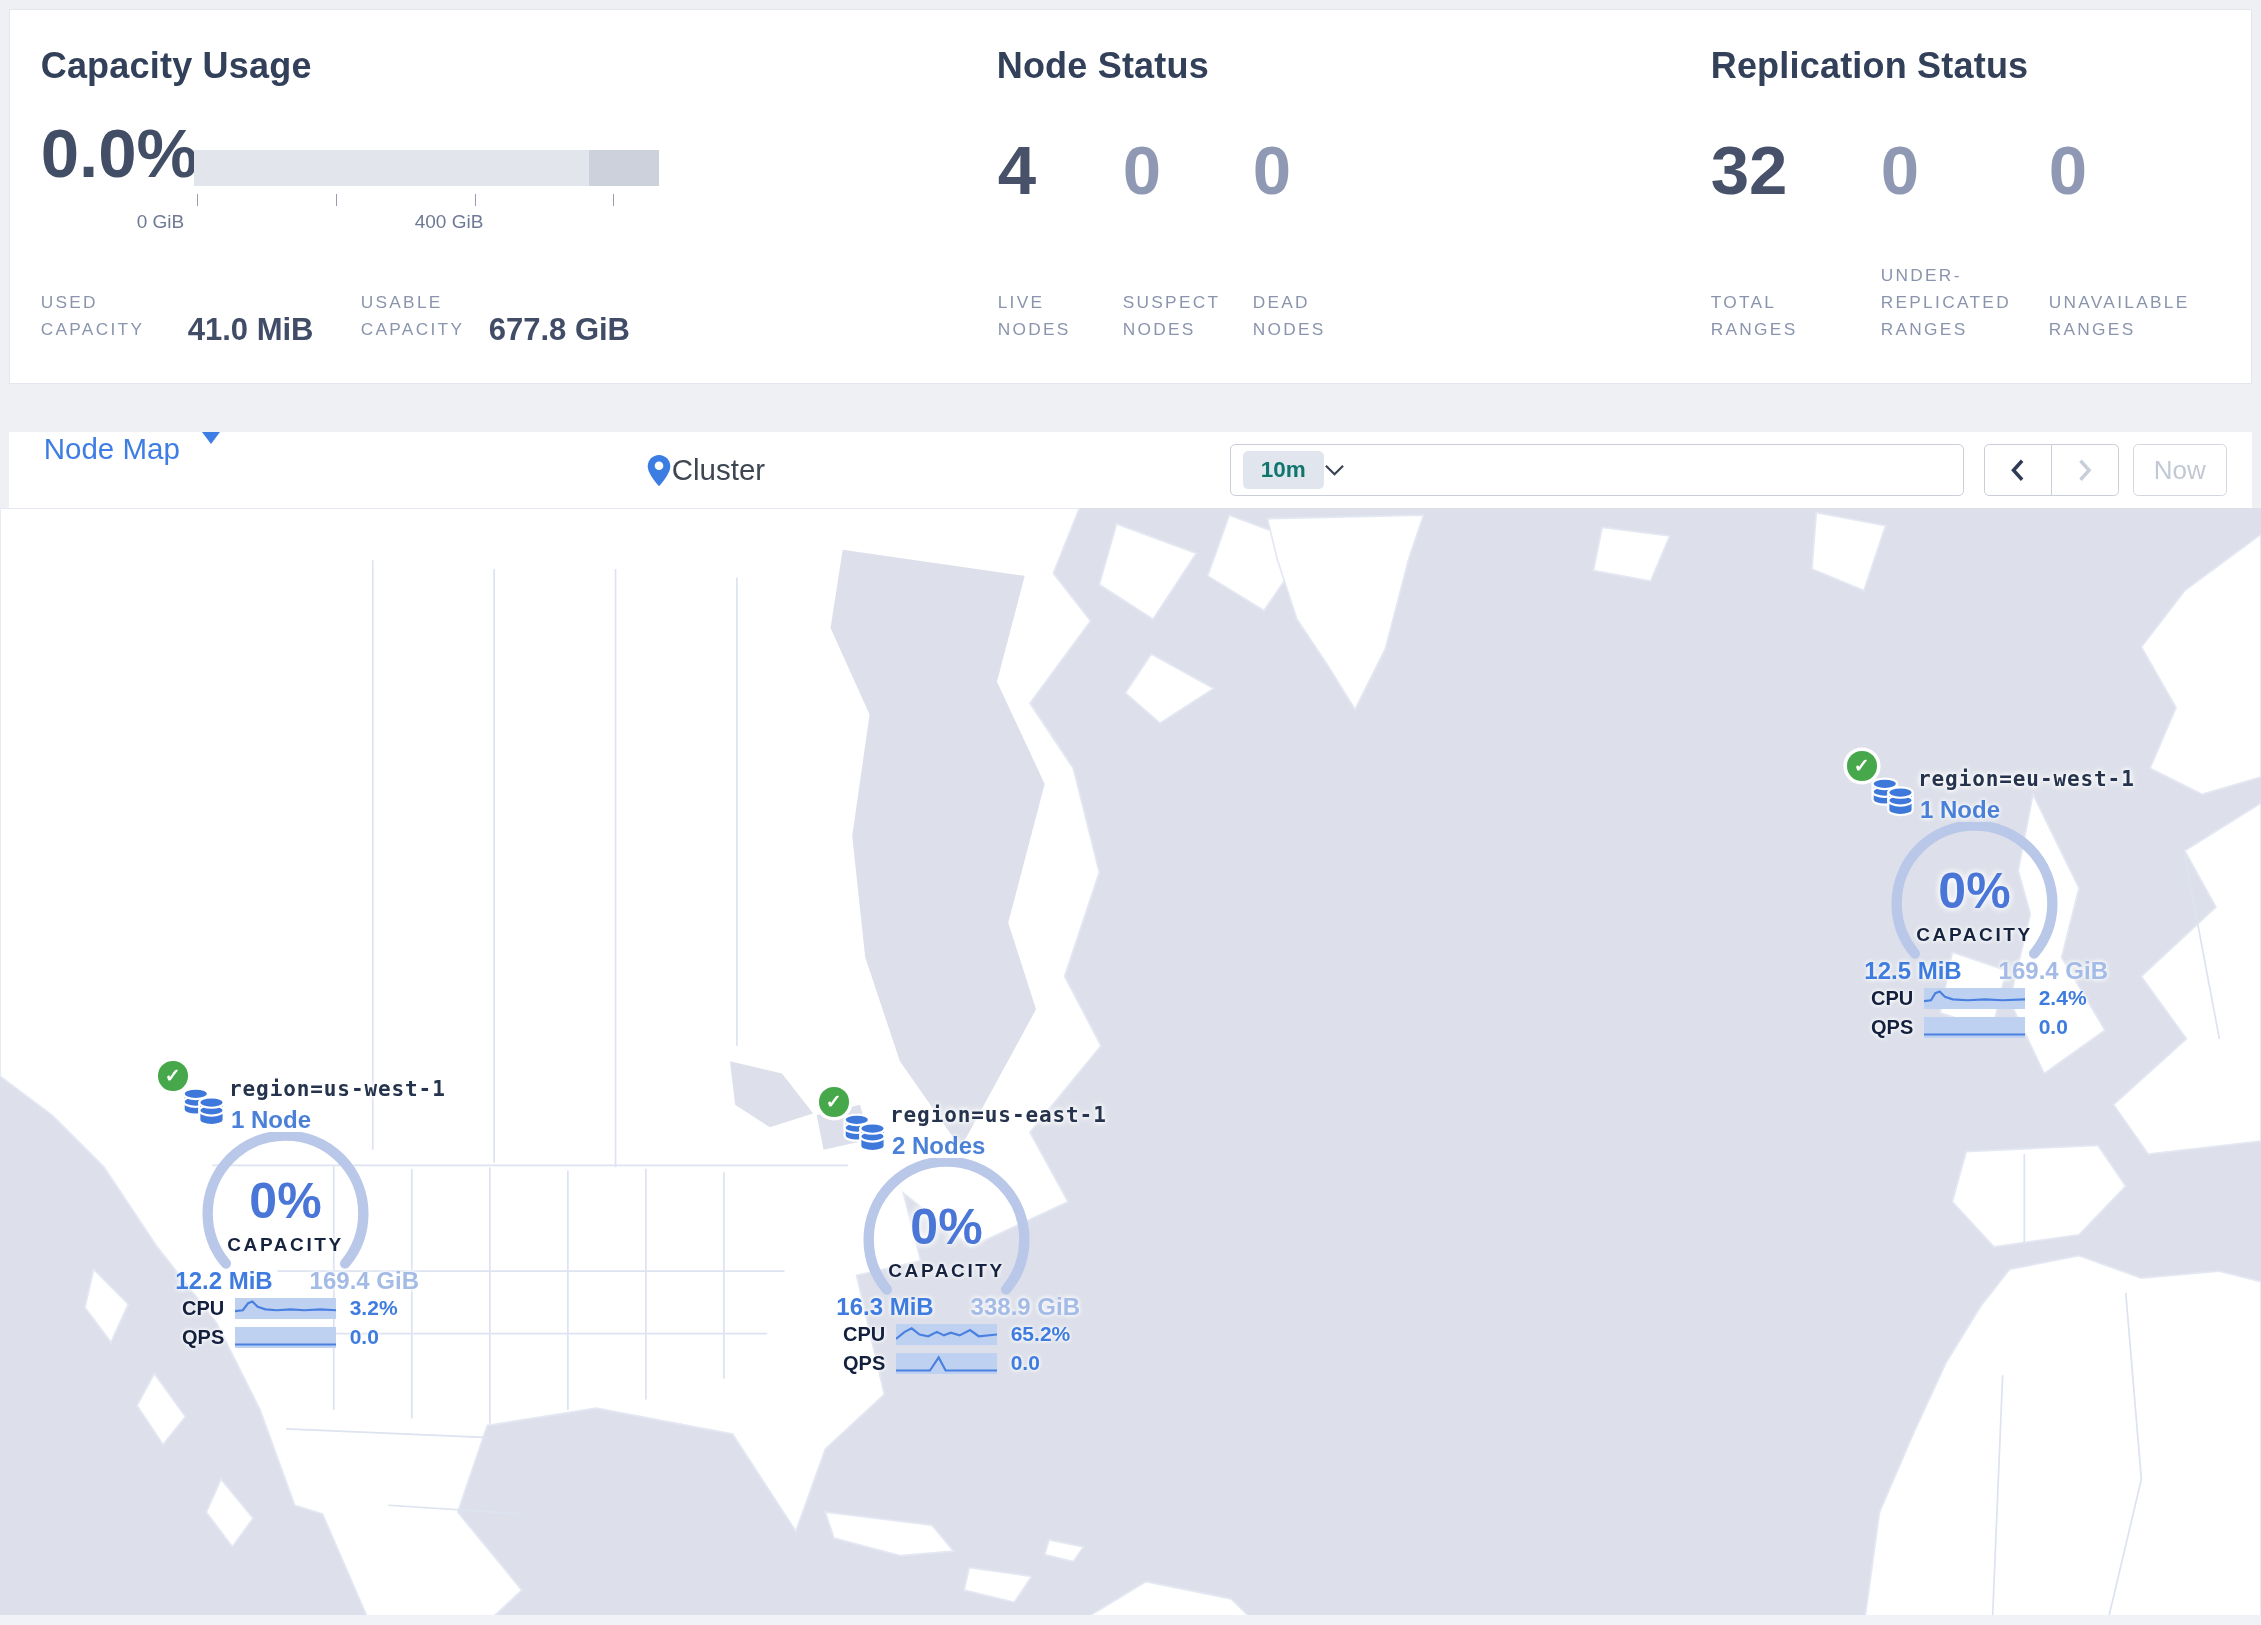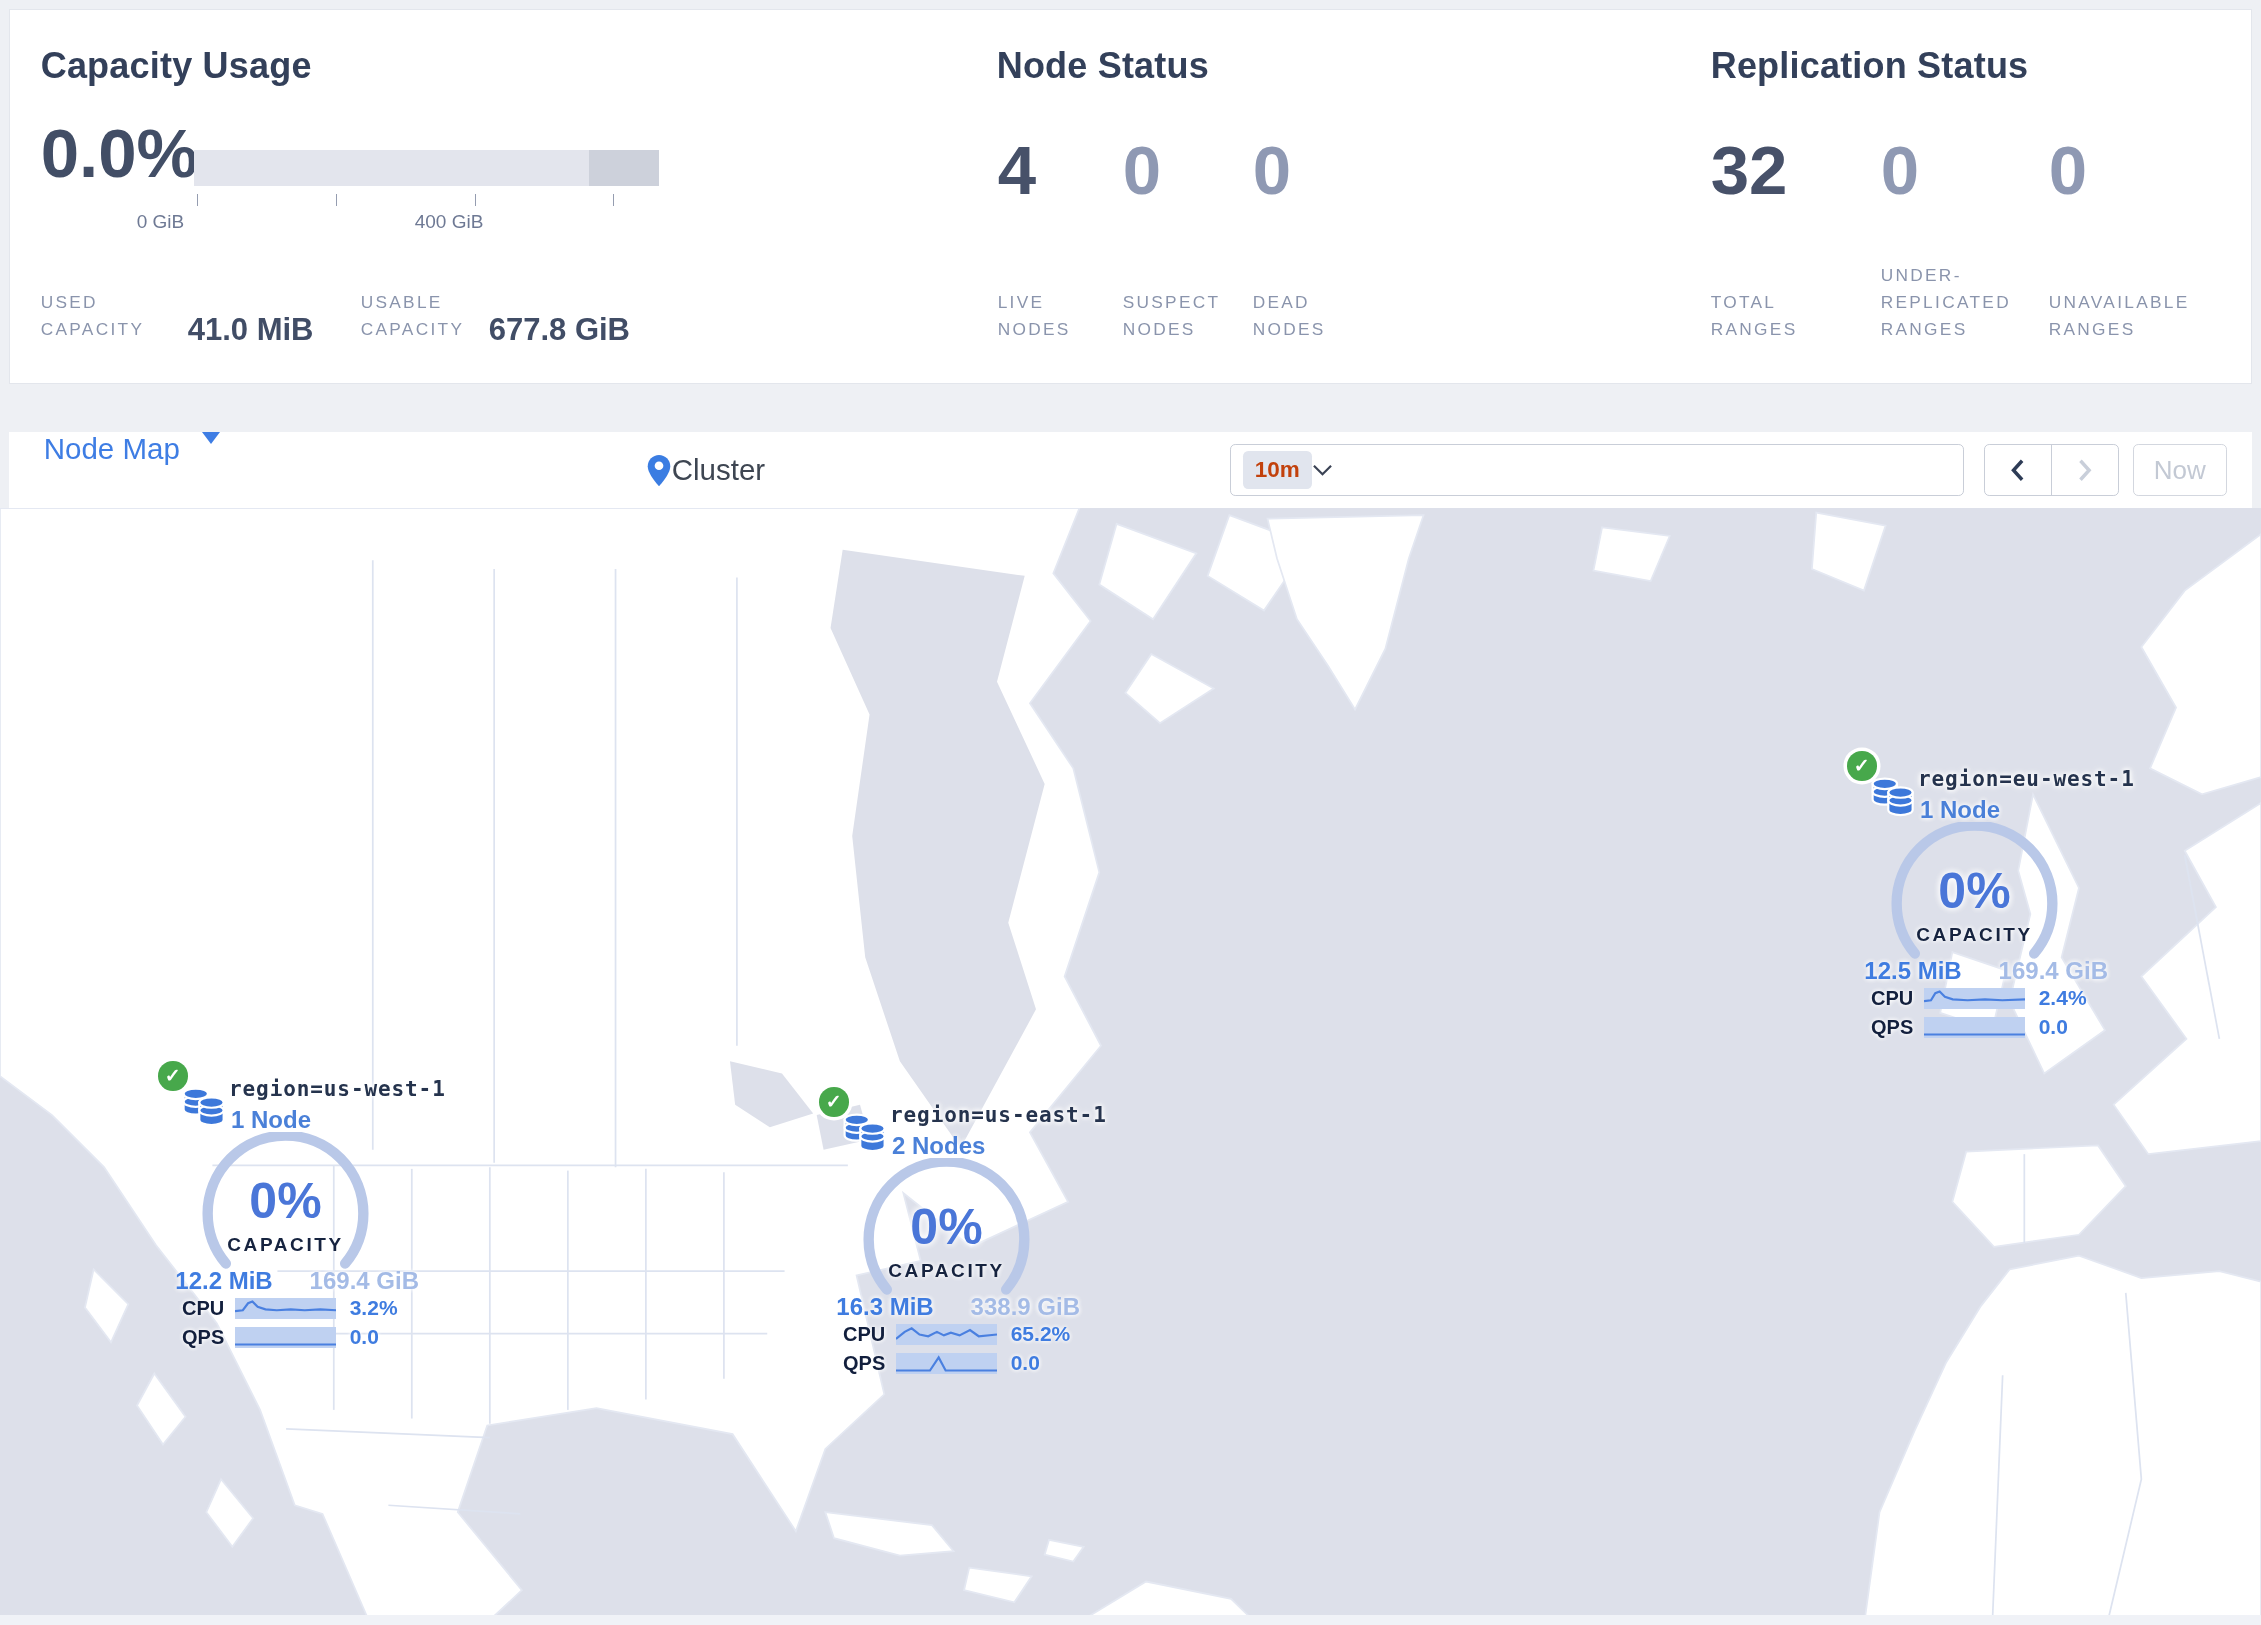--- a/index.html
+++ b/index.html
@@ -30,22 +30,22 @@
            border-bottom:0.9px solid #dfe2e9;}
   .view-sel{position:absolute;left:35px;top:0;height:76px;display:flex;align-items:flex-start;gap:22.5px;cursor:pointer;}
   .view-sel-label{font-size:29.5px;color:#3e7de4;}
   .caret-down{width:0;height:0;border-left:9.5px solid transparent;border-right:9.5px solid transparent;
               border-top:12px solid #3e7de4;}
   .breadcrumb{position:absolute;left:637px;top:0;height:76px;display:flex;align-items:center;}
   .breadcrumb-label{font-size:29.5px;color:#3e4652;}
 
   .time-select{position:absolute;left:1221px;top:12px;width:734px;height:52px;background:#fff;
                border:1.7px solid #c9ced8;border-radius:5.2px;display:flex;align-items:center;box-sizing:border-box;cursor:pointer;}
-  .time-badge{margin-left:12px;background:#e1e5ee;border-radius:5.2px;padding:6px 12px;
-              font-size:22.5px;font-weight:700;color:#c2410c;}
+  .time-badge{margin-left:12px;background:#e1e5ee;border-radius:5.2px;padding:6px 18px;
+              font-size:22.5px;font-weight:700;color:#0f766e;}
   .time-text{margin-left:22.5px;font-size:26px;font-weight:600;color:#1d2b3f;flex:1;}
   .time-chevron{margin-right:22.5px;}
 
   .pager{position:absolute;left:1975px;top:12px;width:135px;height:52px;border:1.7px solid #c9ced8;
          border-radius:5.2px;display:flex;box-sizing:border-box;background:#fff;}
   .pager-btn{flex:1;display:flex;align-items:center;justify-content:center;cursor:pointer;}
   .pager-btn + .pager-btn{border-left:1.7px solid #c9ced8;}
   .now-btn{position:absolute;left:2124px;top:12px;width:94px;height:52px;border:1.7px solid #d3d7df;
            border-radius:5.2px;background:#fff;box-sizing:border-box;display:flex;align-items:center;
            justify-content:center;font-size:26px;color:#c3c9d4;cursor:pointer;}

